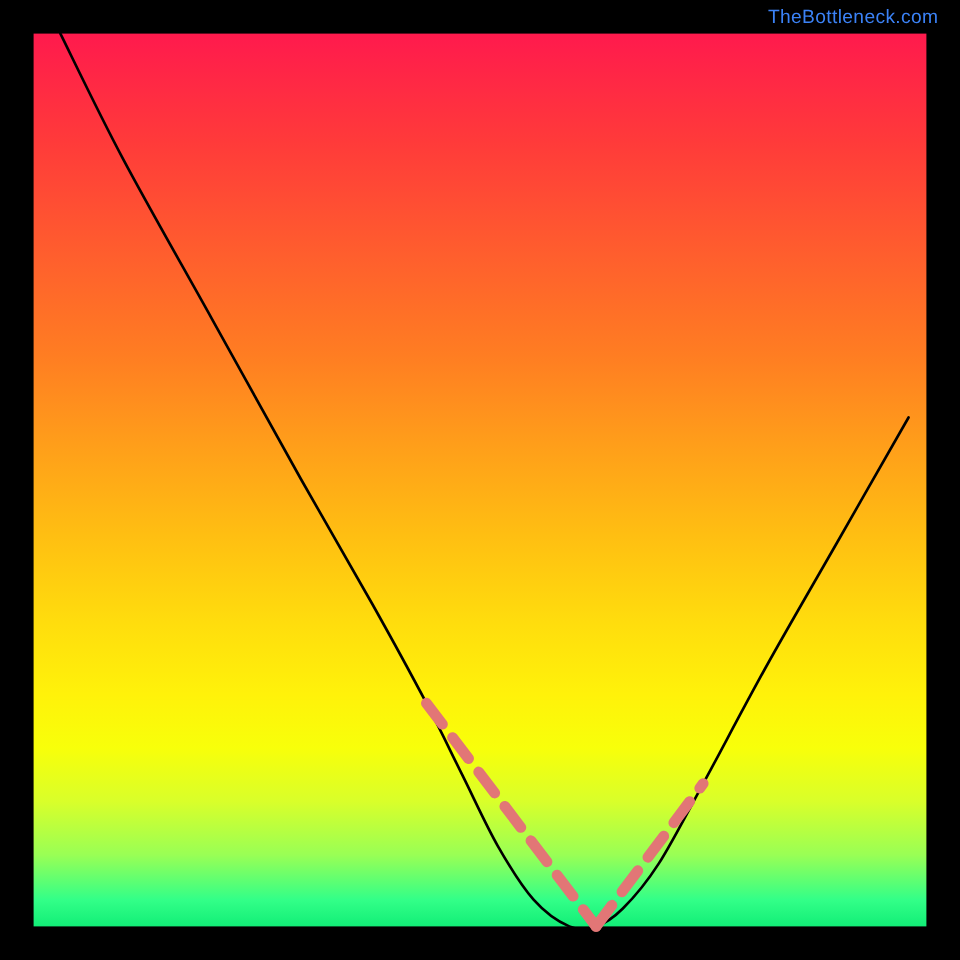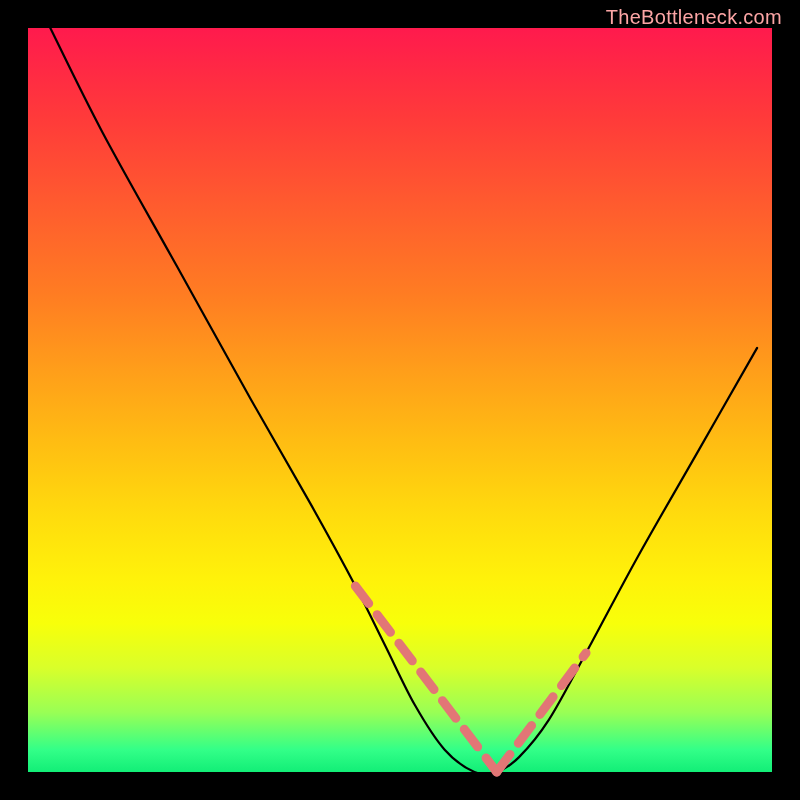--- a/index.html
+++ b/index.html
@@ -36,22 +36,22 @@
       #d9ff2a 86%,
       #99ff55 92%,
       #33ff88 97%,
       #12ee77 100%
     );
   }
   .watermark {
     position: absolute;
     top: 6px;
     right: 18px;
-    color: #fca5a5;
-    font-size: 20px;
+    color: #3b82f6;
+    font-size: 16px;
     letter-spacing: 0.3px;
     user-select: none;
   }
   svg.overlay {
     position: absolute;
     left: 28px;
     top: 28px;
     width: 744px;
     height: 744px;
     overflow: visible;

